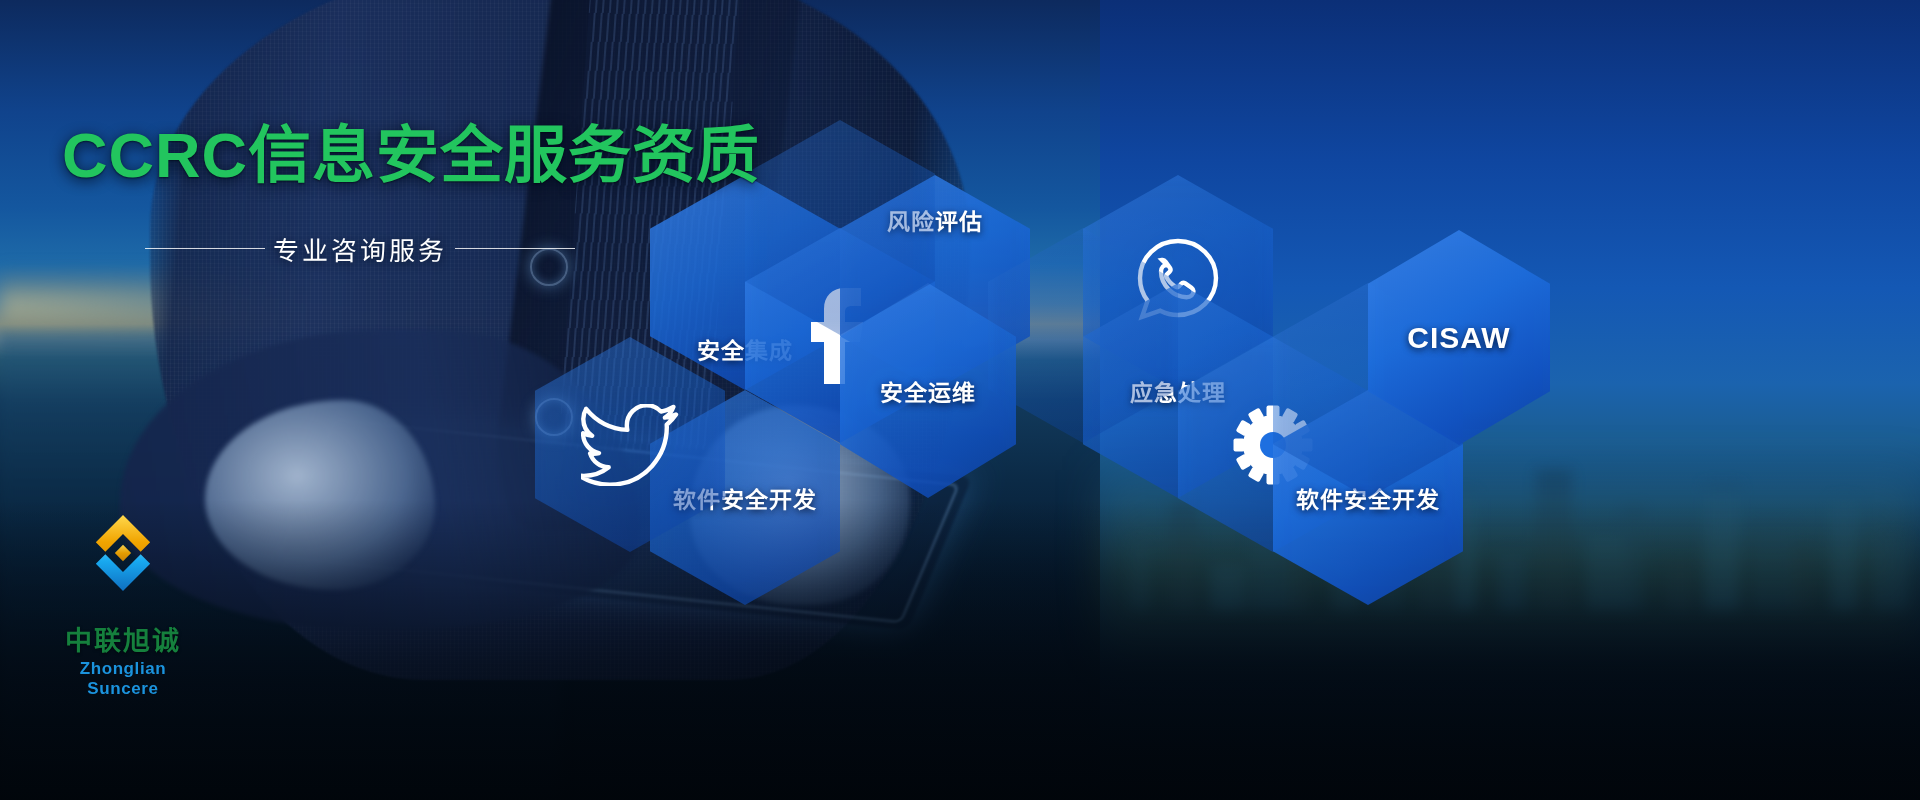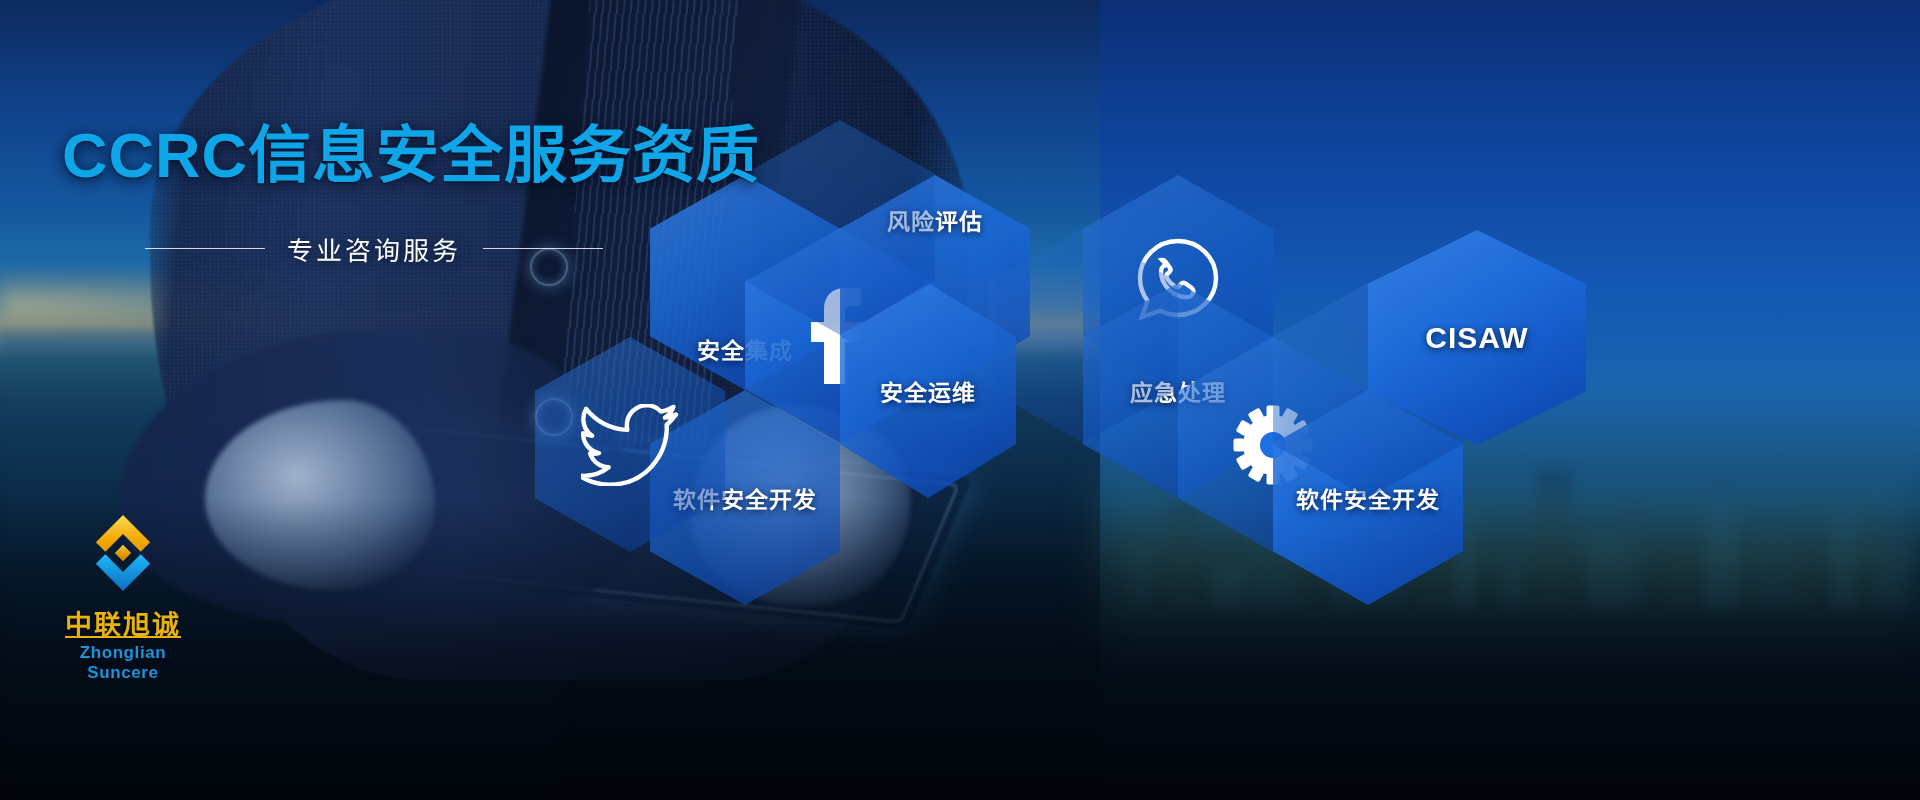--- a/index.html
+++ b/index.html
@@ -147,41 +147,40 @@
   .glow-dot{
     position:absolute;width:34px;height:34px;border-radius:50%;
     border:2px solid rgba(150,190,235,.42);
     box-shadow:0 0 16px rgba(120,180,240,.45), inset 0 0 10px rgba(120,180,240,.35);
     filter:blur(.4px);
   }
 
   
   .title{
     position:absolute;left:62px;top:104px;
-    font-size:63px;font-weight:bold;color:#0ea5e9;letter-spacing:1px;
+    font-size:63px;font-weight:bold;color:#22c55e;letter-spacing:1px;
     text-shadow:0 3px 14px rgba(0,12,32,.85), 0 1px 2px rgba(0,0,0,.6);
     white-space:nowrap;
   }
   .subtitle-row{
     position:absolute;left:145px;top:230px;
-    display:flex;align-items:center;gap:22px;
+    display:flex;align-items:center;gap:8px;
   }
   .rule{display:block;width:120px;height:1px;background:rgba(255,255,255,.82);}
   .subtitle{
     font-size:26px;color:#ffffff;letter-spacing:3px;white-space:nowrap;
     text-shadow:0 2px 8px rgba(0,12,32,.8);
   }
 
   
   .logo{position:absolute;left:48px;top:505px;width:150px;text-align:center;}
   .logo-mark{width:96px;height:96px;margin:0 auto;position:relative;}
   .logo-cn{
-    margin-top:2px;font-size:27px;font-weight:bold;color:#eab308;letter-spacing:2px;
+    margin-top:18px;font-size:27px;font-weight:bold;color:#15803d;letter-spacing:2px;
     text-shadow:0 1px 3px rgba(0,0,0,.6);
-    text-decoration:underline;
   }
   .logo-en{
     margin-top:1px;font-size:17px;font-weight:bold;color:#1b93dd;letter-spacing:.6px;
   }
 
   
   .hexes{position:absolute;inset:0;}
   .hex{
     position:absolute;
     clip-path:polygon(50% 0%,100% 25%,100% 75%,50% 100%,0% 75%,0% 25%);
@@ -304,21 +303,21 @@
               <rect x="66.9" y="19.5" width="11" height="13" rx="2" transform="rotate(330 72.4 26.0)"></rect>
         </g>
         <circle cx="43" cy="43" r="13" fill="#1e6fe0"></circle>
           </svg>
         </span>
       </div>
       <div class="hex" style="left: 1273px; top: 390px; width: 190px; height: 215px; background: linear-gradient(150deg, rgba(58, 132, 235, 0.88) 0%, rgba(30, 111, 224, 0.88) 42%, rgba(18, 84, 198, 0.88) 75%, rgba(14, 66, 166, 0.88) 100%); filter: drop-shadow(rgba(10, 40, 90, 0.45) 0px 0px 10px);">
         <span class="hex-label">软件安全开发</span>
       </div>
       <div class="hex" style="left: 1273px; top: 283px; width: 190px; height: 215px; background: linear-gradient(150deg, rgba(58, 132, 235, 0.4) 0%, rgba(30, 111, 224, 0.4) 42%, rgba(18, 84, 198, 0.4) 75%, rgba(14, 66, 166, 0.4) 100%); filter: drop-shadow(rgba(10, 40, 90, 0.45) 0px 0px 10px);"></div>
-      <div class="hex" style="left: 1368px; top: 230px; width: 218px; height: 215px; background: linear-gradient(150deg, rgba(58, 132, 235, 0.9) 0%, rgba(30, 111, 224, 0.9) 42%, rgba(18, 84, 198, 0.9) 75%, rgba(14, 66, 166, 0.9) 100%); filter: drop-shadow(rgba(10, 40, 90, 0.45) 0px 0px 10px);">
+      <div class="hex" style="left: 1368px; top: 230px; width: 182px; height: 215px; background: linear-gradient(150deg, rgba(58, 132, 235, 0.9) 0%, rgba(30, 111, 224, 0.9) 42%, rgba(18, 84, 198, 0.9) 75%, rgba(14, 66, 166, 0.9) 100%); filter: drop-shadow(rgba(10, 40, 90, 0.45) 0px 0px 10px);">
         <span class="hex-label" style="font-size: 30px; letter-spacing: 1px;">CISAW</span>
       </div>
     </div>
 
   <div class="title">CCRC信息安全服务资质</div>
 
   <div class="subtitle-row">
     <span class="rule"></span>
     <span class="subtitle">专业咨询服务</span>
     <span class="rule"></span>

